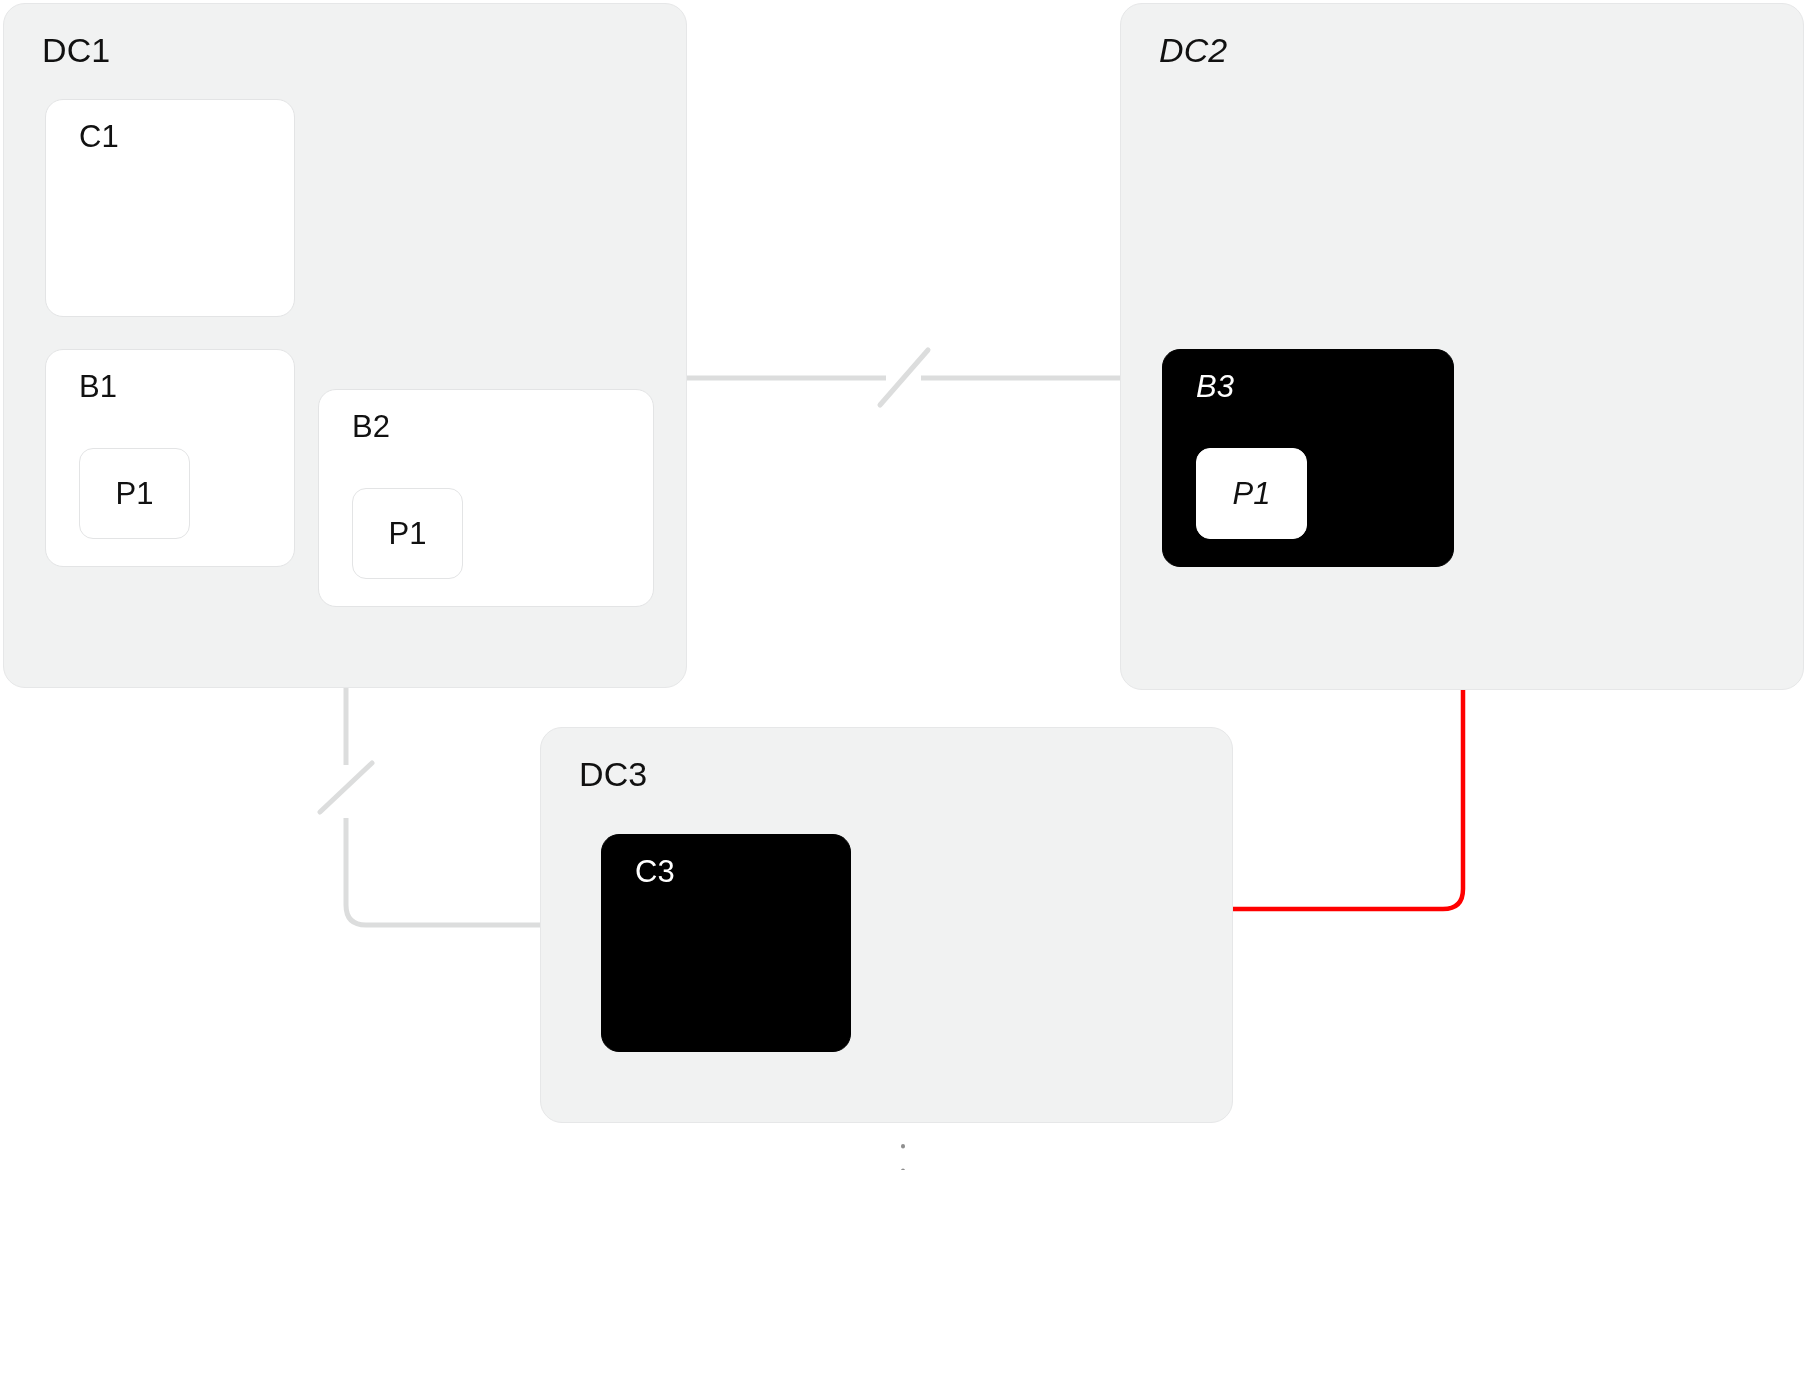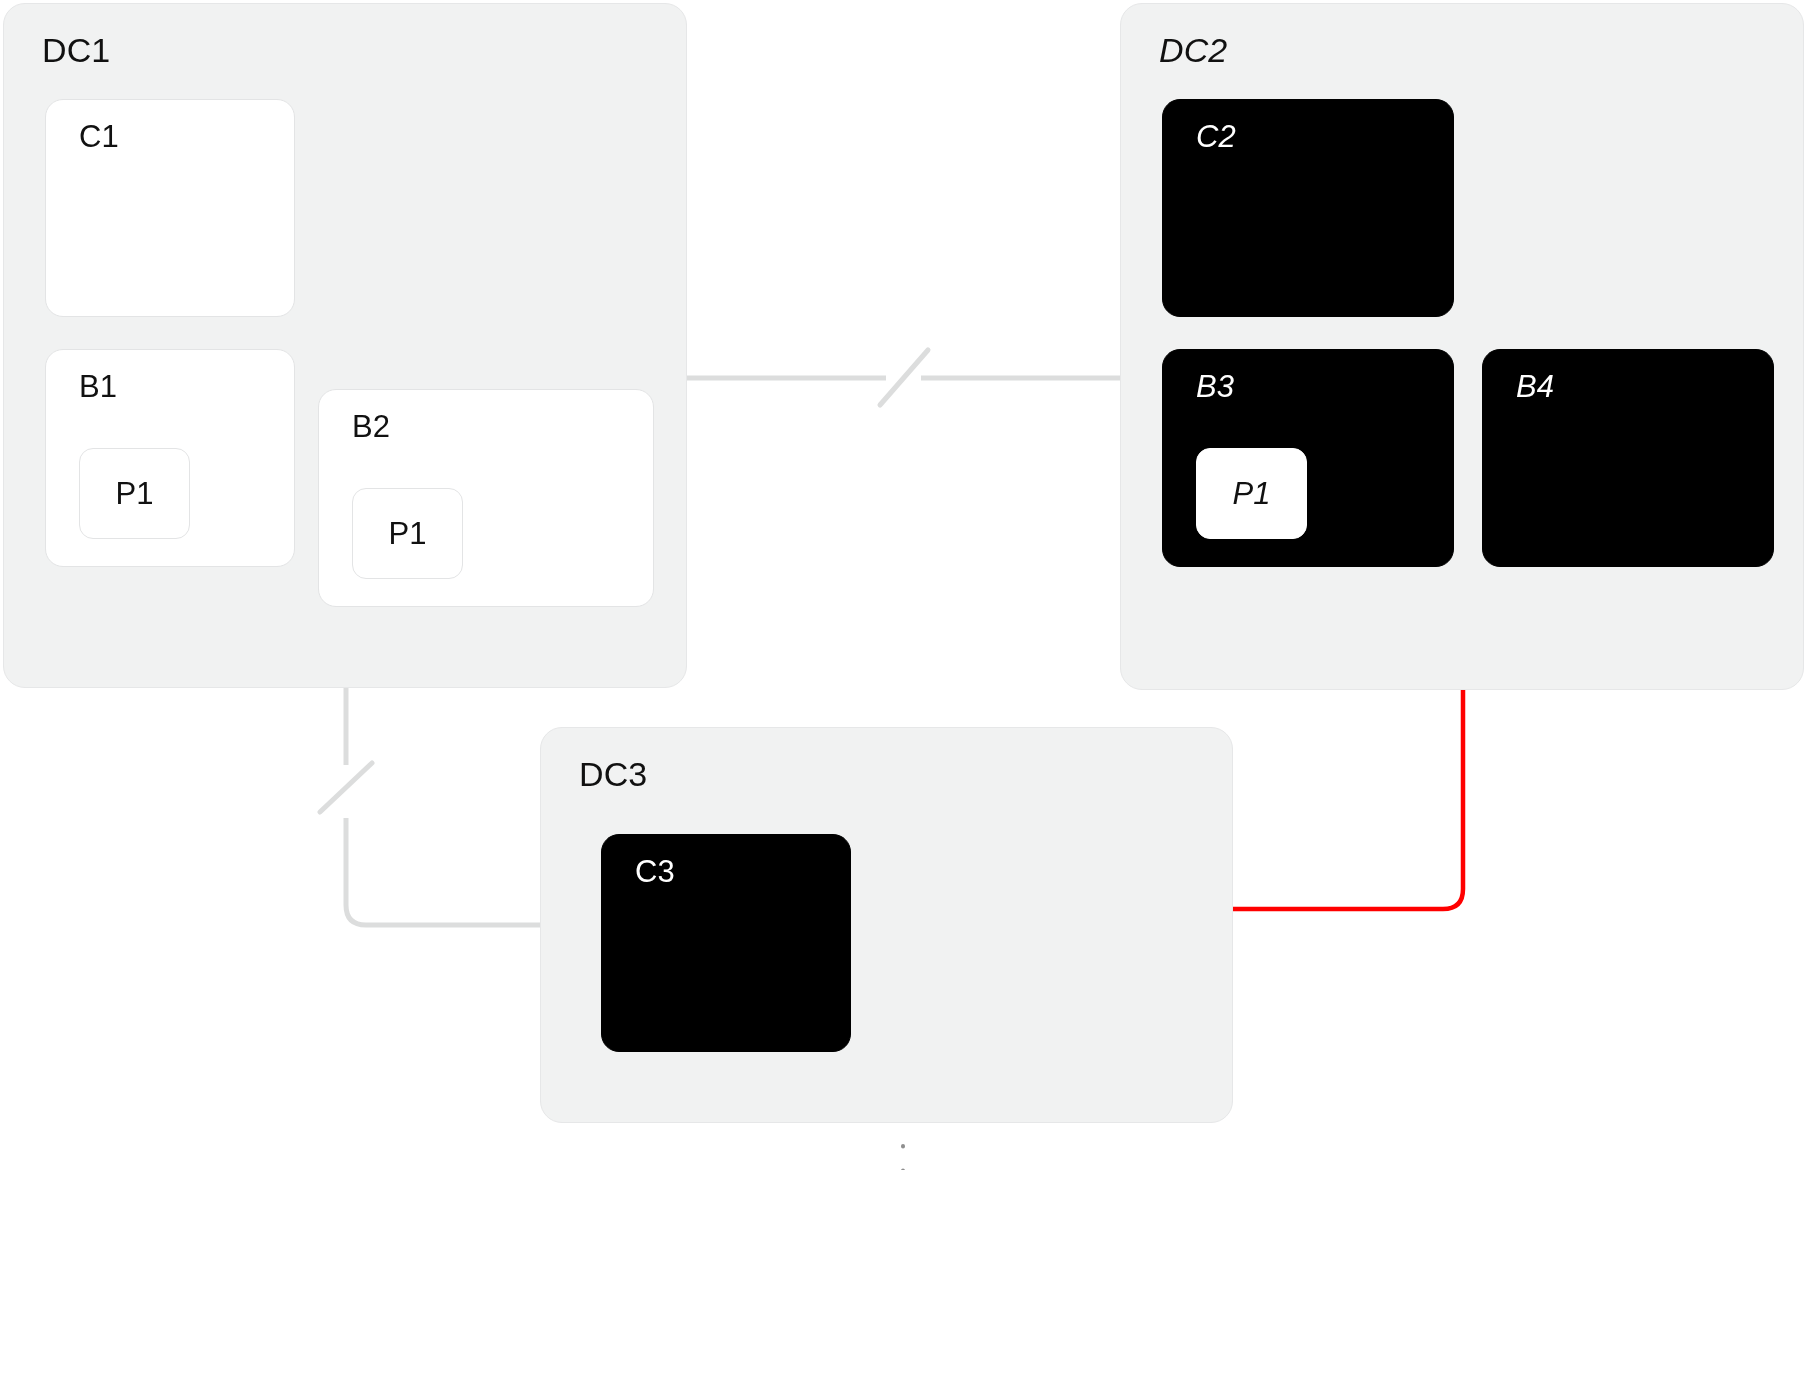--- a/index.html
+++ b/index.html
@@ -158,32 +158,26 @@
 
     <div class="node light" style="left:314px; top:349px; width:336px; height:218px;margin-top:36px;">
       <span class="node-label">B2</span>
       <div class="part light" style="left:33px; top:98px; width:111px; height:91px;">P1</div>
     </div>
   </div>
 
   <div class="dc" style="left:1120px; top:3px; width:684px; height:687px;font-style:italic;">
     <span class="dc-label">DC2</span>
 
-    <div class="node dark" style="left:41px; top:95px; width:292px; height:218px;">
-      <span class="node-label">C2</span>
-    </div>
 
     <div class="node dark" style="left:41px; top:345px; width:292px; height:218px;">
       <span class="node-label">B3</span>
       <div class="part onDark" style="left:33px; top:98px; width:111px; height:91px;">P1</div>
     </div>
 
-    <div class="node dark" style="left:361px; top:345px; width:292px; height:218px;">
-      <span class="node-label">B4</span>
-    </div>
   </div>
 
   <div class="dc" style="left:540px; top:727px; width:693px; height:396px;">
     <span class="dc-label">DC3</span>
 
     <div class="node dark" style="left:60px; top:106px; width:250px; height:218px;">
       <span class="node-label">C3</span>
     </div>
   </div>
 

